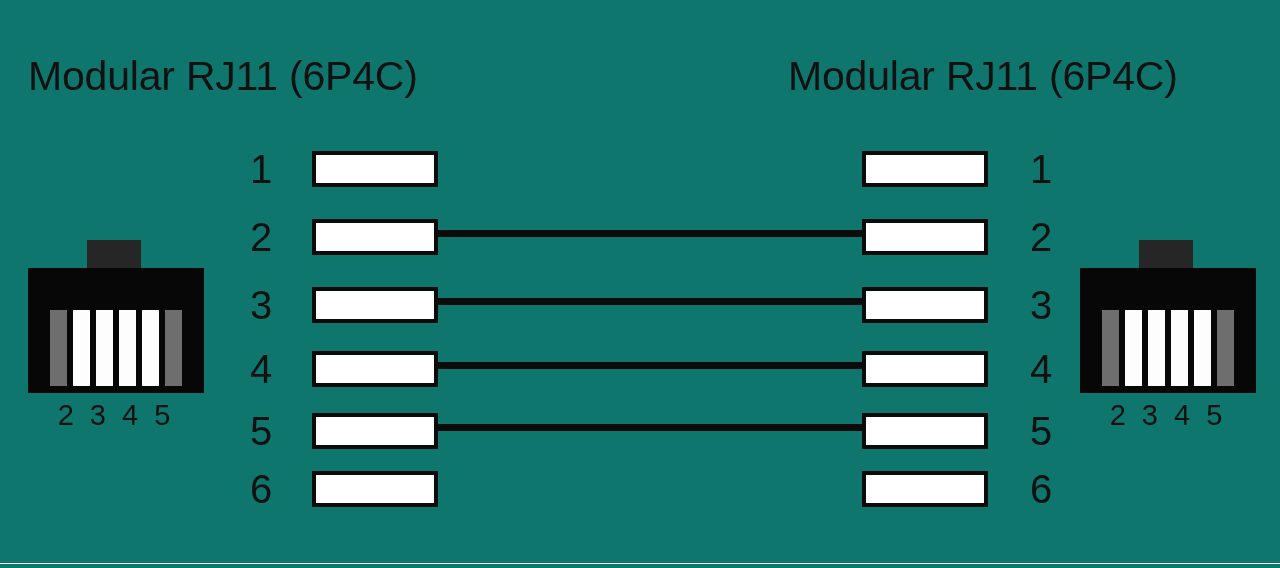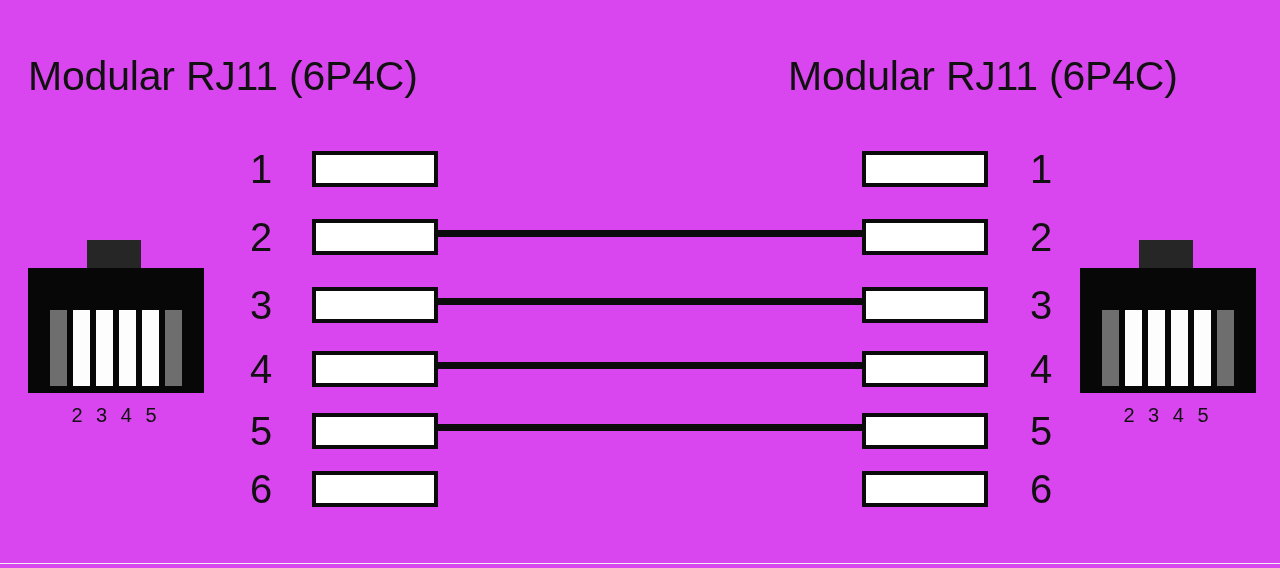--- a/index.html
+++ b/index.html
@@ -9,21 +9,21 @@
     background: #ffffff;
   }
   body {
     font-family: "Liberation Sans", sans-serif;
     color: #0d0d0d;
   }
   #stage {
     position: relative;
     width: 1280px;
     height: 568px;
-    background: #d946ef;
+    background: #0f766e;
     overflow: hidden;
   }
 
   
   .title {
     position: absolute;
     top: 52px;
     font-size: 41px;
     line-height: 48px;
     font-weight: 400;
@@ -74,21 +74,21 @@
   }
   .pin.white { background: #fdfdfd; }
   .pin.gray  { background: #6e6e6e; }
 
   .jack-labels {
     position: absolute;
     left: 0;
     top: 162px;
     width: 176px;
     text-align: center;
-    font-size: 20px;
+    font-size: 29px;
     line-height: 26px;
     color: #111111;
     letter-spacing: 4px;
     white-space: nowrap;
   }
 
   
   .ladder {
     position: absolute;
     top: 150px;

